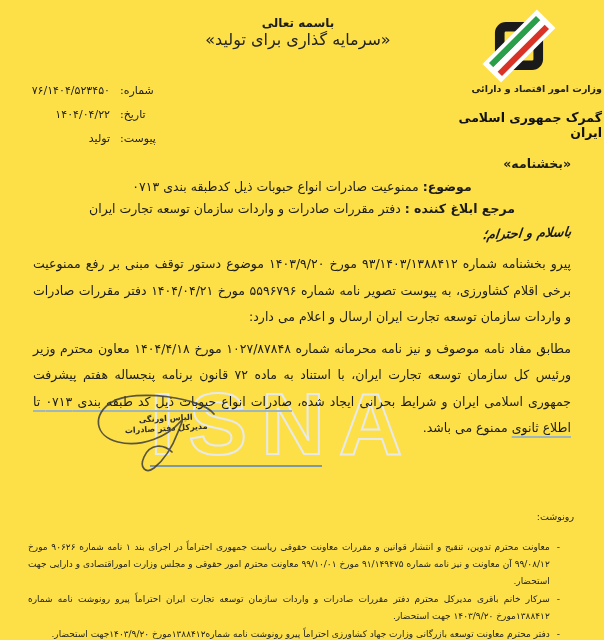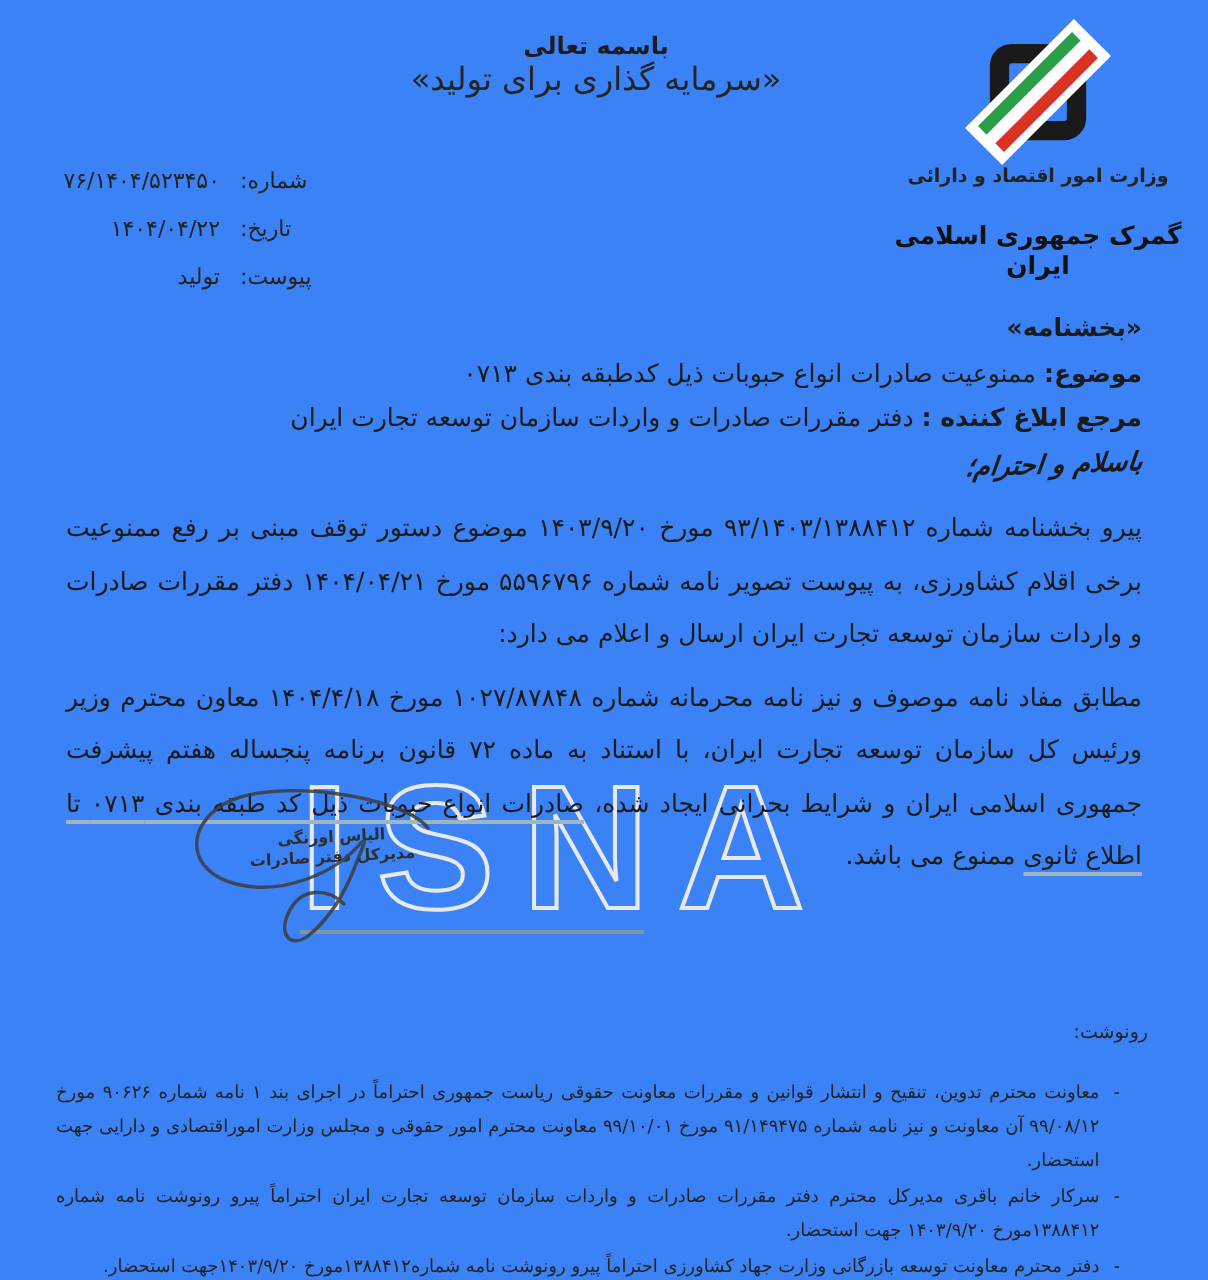--- a/index.html
+++ b/index.html
@@ -1,37 +1,37 @@
 <!DOCTYPE html>
 <html lang="fa"><head>
 <meta charset="utf-8">
 <style>
   html,body{margin:0;padding:0;background:#ffffff;}
   .page{
-    position:relative;width:604px;height:640px;background:#3b82f6;overflow:hidden;
+    position:relative;width:604px;height:640px;background:#fde047;overflow:hidden;
     font-family:"DejaVu Sans",sans-serif;color:#1d1d1d;direction:ltr;
   }
   
   .center-head{position:absolute;left:178px;top:16px;width:240px;text-align:center;direction:rtl;}
   .bismillah{font-weight:bold;font-size:12px;}
   .slogan{font-size:16px;margin-top:0;color:#242424;}
-  .org-block{position:absolute;left:436px;top:16px;width:166px;text-align:center;direction:rtl;}
+  .org-block{position:absolute;left:436px;top:16px;width:166px;direction:rtl;}
   .logo{display:block;margin:0 auto;overflow:visible;}
   .ministry{font-weight:bold;font-size:9.5px;margin-top:7px;color:#222;}
   .org-name{font-weight:bold;font-size:12.5px;margin-top:16px;color:#111;}
   .meta{position:absolute;left:26px;top:84px;width:142px;direction:rtl;font-size:11px;}
   .meta-row{display:flex;margin-bottom:11px;}
   .meta-label{width:48px;text-align:left;color:#222;}
   .meta-value{flex:1;text-align:right;padding-left:4px;color:#222;
               padding-right:10px;direction:ltr;}
   
   .body{position:absolute;left:33px;top:152px;width:538px;direction:rtl;
         font-size:12.5px;line-height:26.5px;color:#1b1b1b;z-index:2;}
   .doc-type{font-weight:bold;font-size:12.5px;height:24px;line-height:24px;}
-  .line{height:22px;line-height:22px;}
+  .line{height:22px;line-height:22px;text-align:center;}
   .b{font-weight:bold;}
   .salutation{height:26px;line-height:24px;font-size:13px;font-weight:600;font-style:italic;
               transform:skewX(-8deg) rotate(-2deg);transform-origin:right center;width:max-content;color:#1a1a1a;}
   .para{text-align:justify;margin:5px 0 0 0;}
   .uline{text-decoration:underline;text-decoration-color:#9fb6c0;text-underline-offset:4px;text-decoration-thickness:1.5px;}
   
   .watermark{position:absolute;left:146px;top:376px;z-index:1;}
   
   .sig{position:absolute;left:84px;top:392px;width:180px;height:82px;z-index:3;}
   .sig-text{position:absolute;left:34px;top:22px;width:96px;text-align:center;

